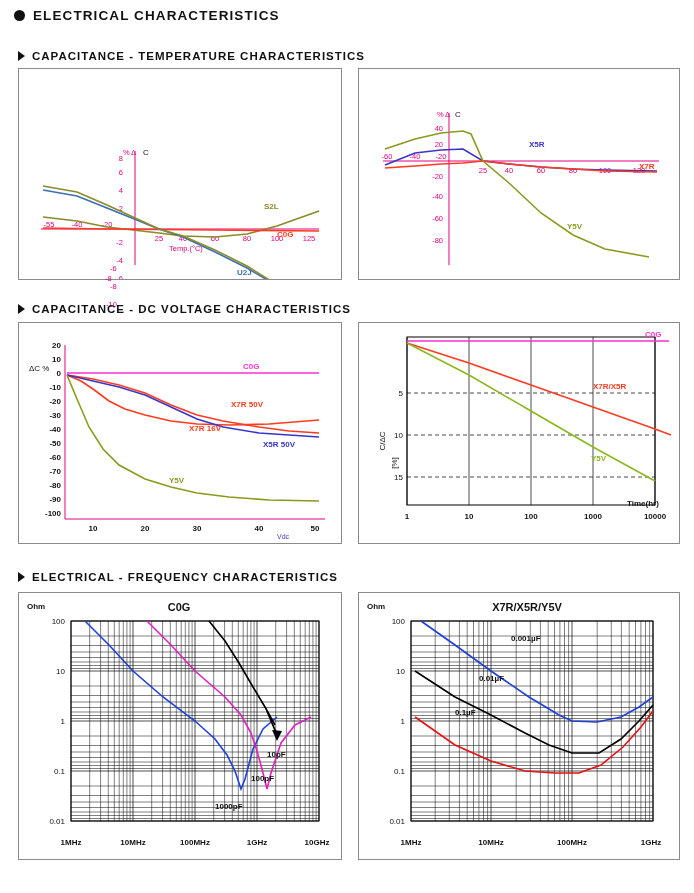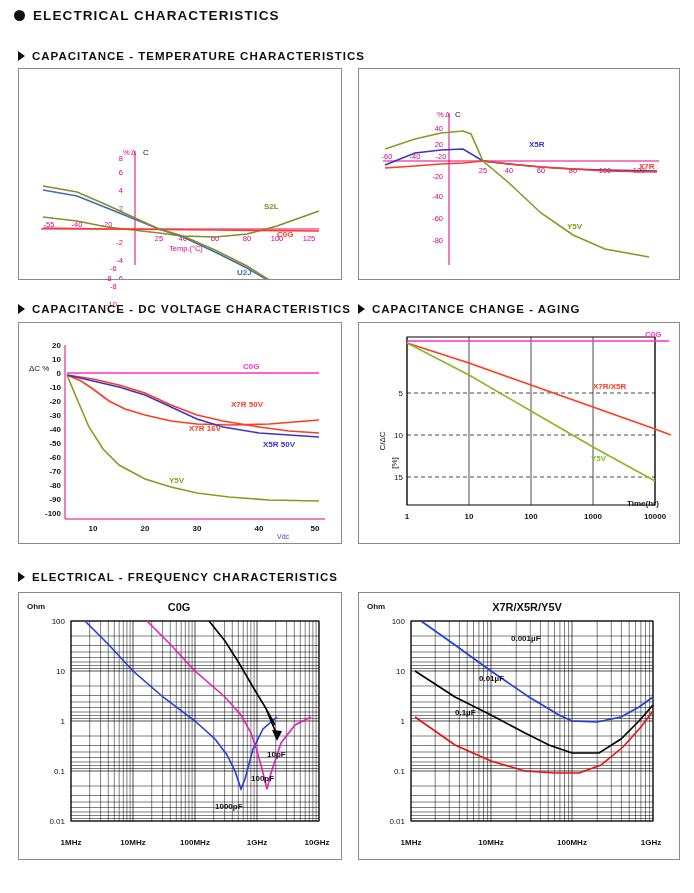--- a/index.html
+++ b/index.html
@@ -164,24 +164,20 @@
 
       <text x="170" y="78" class="curvelab" fill="#3a35c8">X5R</text>
       <text x="280" y="100" class="curvelab" fill="#ff3b1f">X7R</text>
       <text x="208" y="160" class="curvelab" fill="#8a9a1e">Y5V</text>
     </svg>
   </div>
 
   <div class="h2" style="left:18px; top:303px;">
     <span class="tri"></span>
     <span>CAPACITANCE - DC VOLTAGE CHARACTERISTICS</span>
-  </div>
-  <div class="h2" style="left:358px; top:303px;">
-    <span class="tri"></span>
-    <span>CAPACITANCE CHANGE - AGING</span>
   </div>
 
   <div class="panel" style="left:18px; top:322px; width:324px; height:222px;">
     <svg width="322" height="220" viewBox="0 0 322 220">
       <text x="10" y="48" class="lblk">ΔC %</text>
 
       <line x1="46" y1="22" x2="46" y2="196" class="axis"></line>
       <line x1="46" y1="196" x2="306" y2="196" class="axis"></line>
 
       <g>

